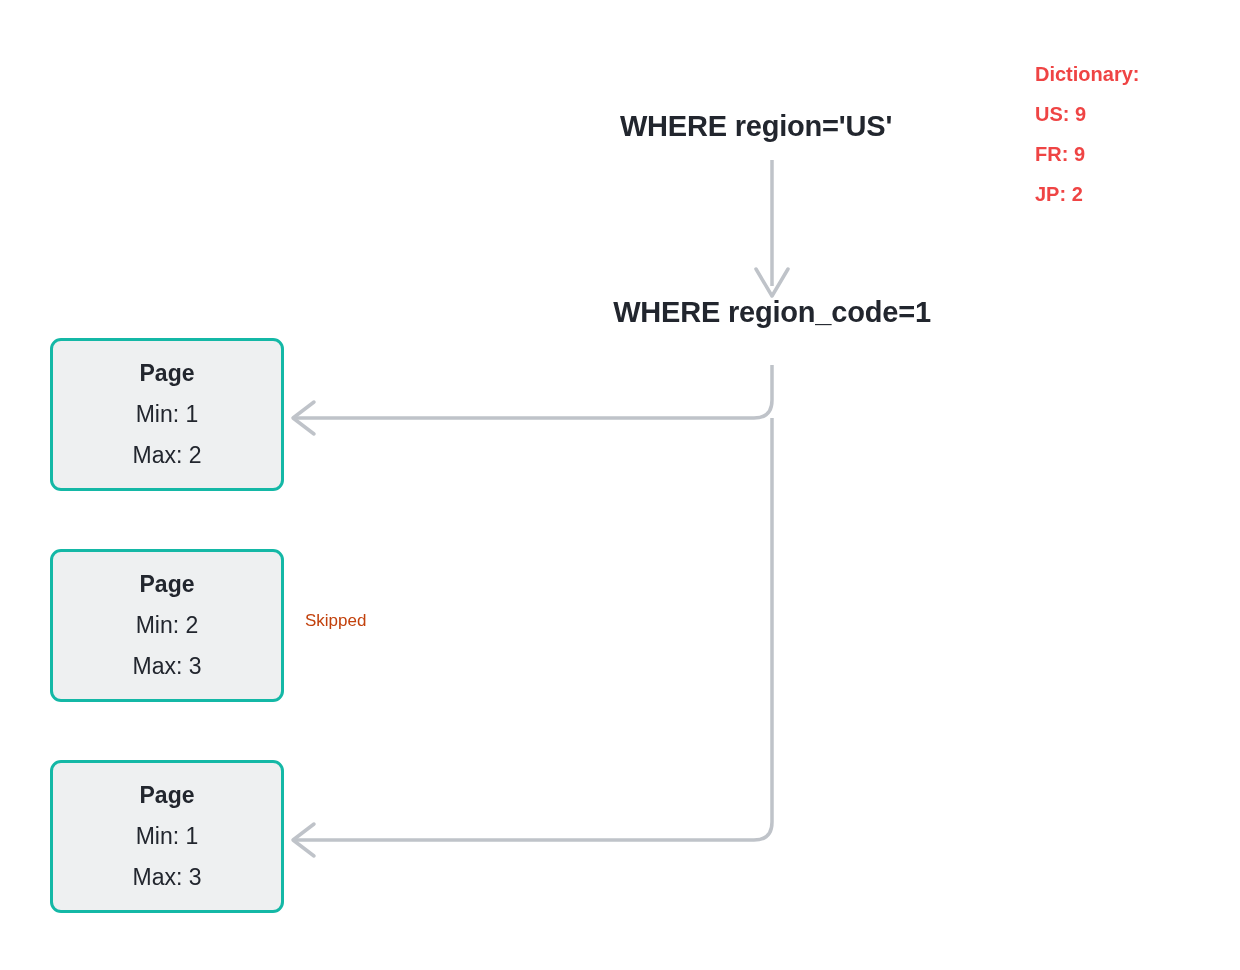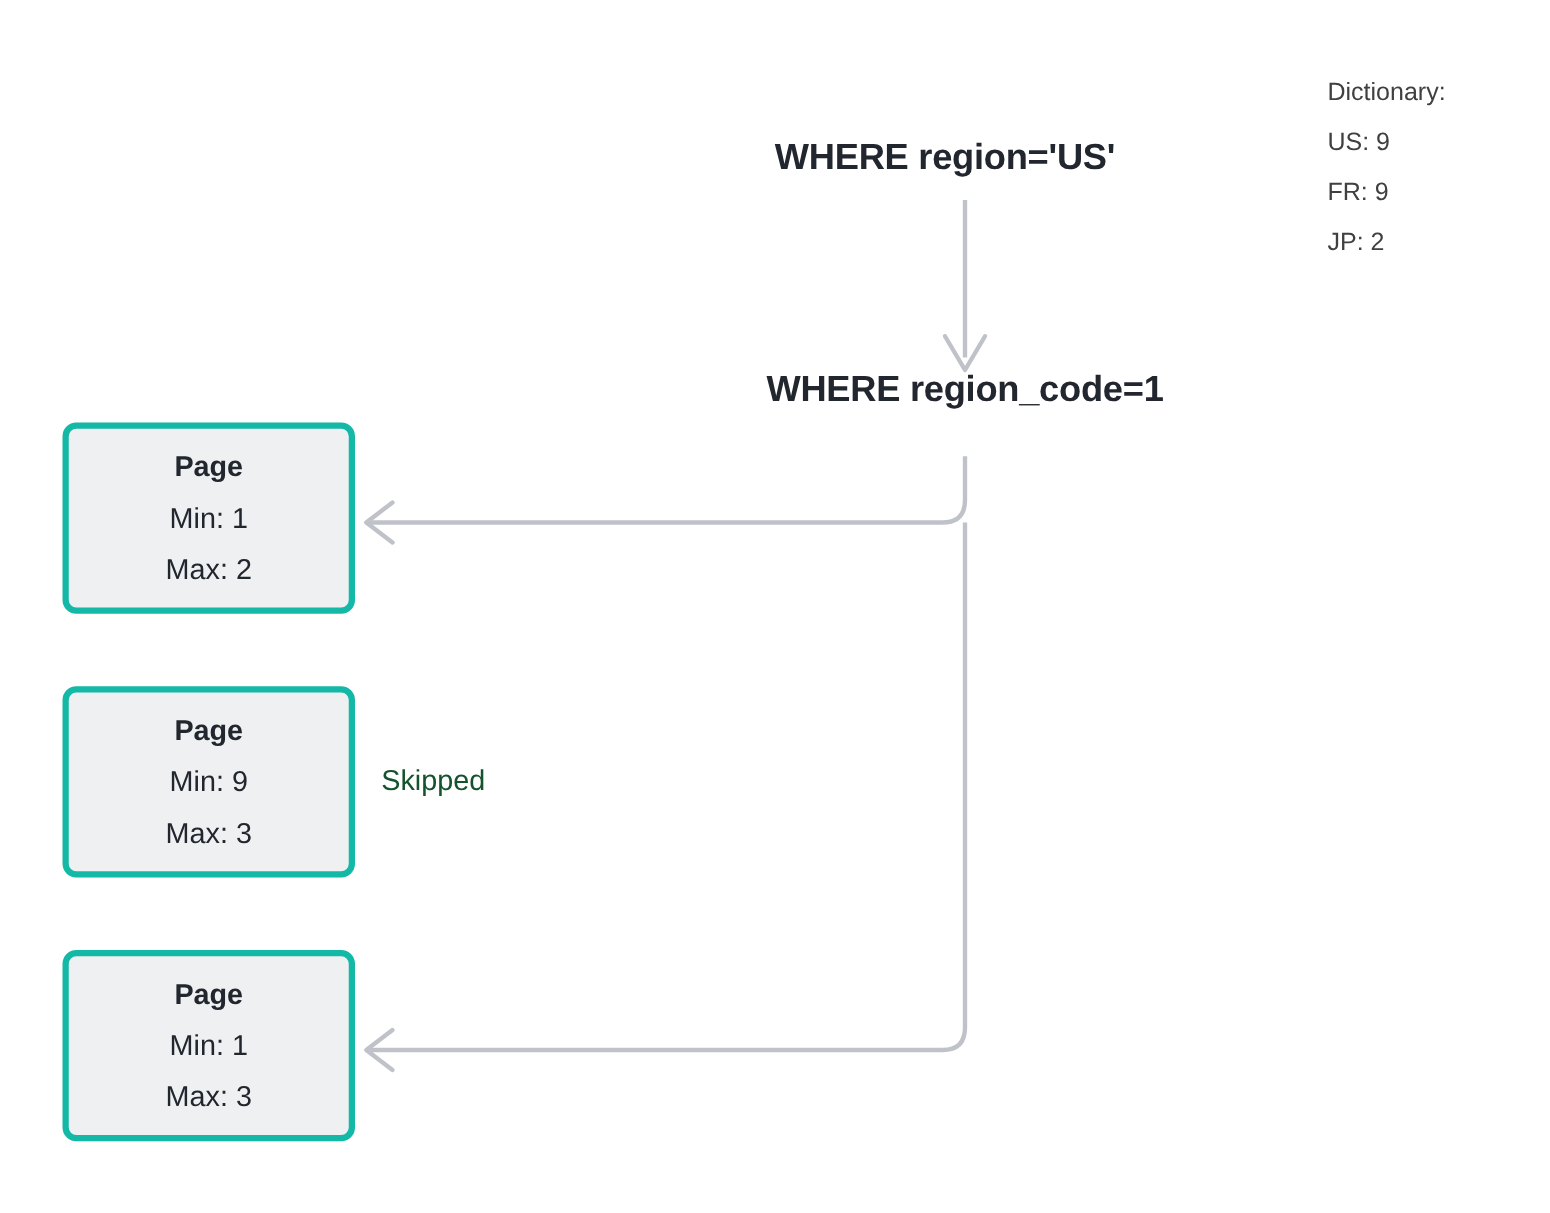--- a/index.html
+++ b/index.html
@@ -45,37 +45,36 @@
   }
   #query-label-source { left: 756px; top: 110px; }
   #query-label-rewritten { left: 772px; top: 296px; }
 
   
   .dictionary-legend {
     position: absolute;
     left: 1035px;
     top: 54px;
     font-size: 20px;
-    font-weight: normal;
+    font-weight: bold;
     line-height: 40px;
-    color: #404040;
+    color: #ef4444;
     white-space: nowrap;
-    margin-left: 27px;
   }
   .dictionary-legend div { height: 40px; }
 
   
   .page-box {
     position: absolute;
     left: 50px;
     width: 234px;
     height: 153px;
     box-sizing: border-box;
     background: #eef0f1;
-    border: 5px solid #14b8a6;
+    border: 3px solid #14b8a6;
     border-radius: 11px;
     display: flex;
     flex-direction: column;
     align-items: center;
     justify-content: center;
   }
   #page-box-0 { top: 338px; }
   #page-box-1 { top: 549px; }
   #page-box-2 { top: 760px; }
 
@@ -91,23 +90,23 @@
     line-height: 41px;
     color: #22262e;
     text-align: center;
   }
 
   
   #skipped-label {
     position: absolute;
     left: 305px;
     top: 611px;
-    font-size: 23px;
+    font-size: 17px;
     font-weight: normal;
-    color: #14532d;
+    color: #c2410c;
     white-space: nowrap;
   }
 </style>
 </head>
 <body>
 
 <div id="diagram-canvas">
 
   <svg class="connector-layer" viewBox="0 0 1240 970" width="1240" height="970" aria-hidden="true">
 
@@ -139,21 +138,21 @@
   </div>
 
   <div class="page-box" id="page-box-0">
     <div class="page-box-title">Page</div>
     <div class="page-box-stat">Min: 1</div>
     <div class="page-box-stat">Max: 2</div>
   </div>
 
   <div class="page-box" id="page-box-1">
     <div class="page-box-title">Page</div>
-    <div class="page-box-stat">Min: 9</div>
+    <div class="page-box-stat">Min: 2</div>
     <div class="page-box-stat">Max: 3</div>
   </div>
 
   <div class="page-box" id="page-box-2">
     <div class="page-box-title">Page</div>
     <div class="page-box-stat">Min: 1</div>
     <div class="page-box-stat">Max: 3</div>
   </div>
 
   <div id="skipped-label">Skipped</div>

